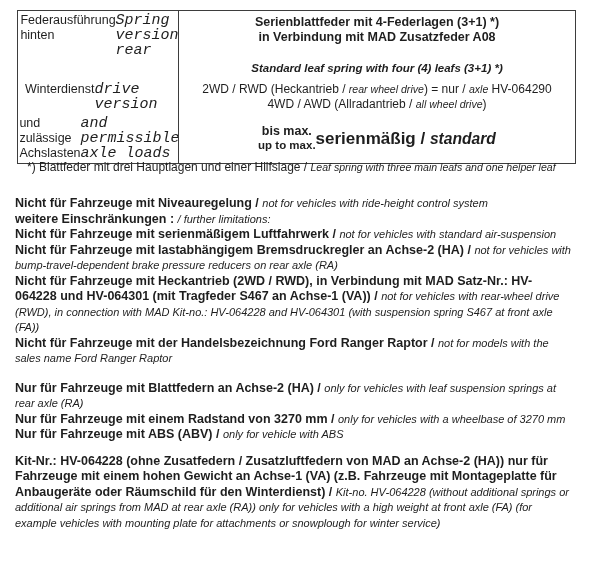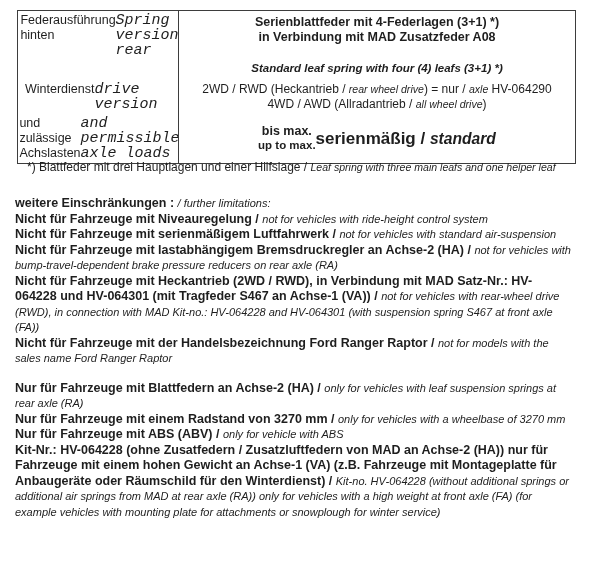--- a/index.html
+++ b/index.html
@@ -50,21 +50,21 @@
     position:absolute; left:27px; top:160px; width:570px;
     margin:0; font-size:12px; line-height:15px;
   }
   
   .limitations {
     position:absolute; left:15px; top:196px; width:557px;
     font-size:12.5px; line-height:15.5px;
   }
   .limitations p { margin:0; }
   .limitations p.gap-sm { margin-top:14px; }
-  .limitations p.gap-md { }
+  .limitations p.gap-md { margin-top:11px; }
 </style>
 </head>
 <body>
 
 <div class="page">
 
   <div class="spec-table">
 
     <div class="trow trow1">
       <div class="lcell">
@@ -103,22 +103,22 @@
           <div class="serien"><span class="sb">serienmäßig / </span><span class="sbi">standard</span></div>
         </div>
       </div>
     </div>
 
   </div>
 
   <p class="footnote"><span>*) Blattfeder mit drei Hauptlagen und einer Hilfslage / </span><span class="si">Leaf spring with three main leafs and one helper leaf</span></p>
 
   <div class="limitations">
+    <p><span class="sb">Nicht für Fahrzeuge mit Niveauregelung / </span><span class="si">not for vehicles with ride-height control system</span></p>
     <p><span class="sb">weitere Einschränkungen : </span><span class="si">/ further limitations:</span></p>
-    <p><span class="sb">Nicht für Fahrzeuge mit Niveauregelung / </span><span class="si">not for vehicles with ride-height control system</span></p>
     <p><span class="sb">Nicht für Fahrzeuge mit serienmäßigem Luftfahrwerk / </span><span class="si">not for vehicles with standard air-suspension</span></p>
     <p><span class="sb">Nicht für Fahrzeuge mit lastabhängigem Bremsdruckregler an Achse-2 (HA) / </span><span class="si">not for vehicles with bump-travel-dependent brake pressure reducers on rear axle (RA)</span></p>
     <p><span class="sb">Nicht für Fahrzeuge mit Heckantrieb (2WD / RWD), in Verbindung mit MAD Satz-Nr.: HV-064228 und HV-064301 (mit Tragfeder S467 an Achse-1 (VA)) / </span><span class="si">not for vehicles with rear-wheel drive (RWD), in connection with MAD Kit-no.: HV-064228 and HV-064301 (with suspension spring S467 at front axle (FA))</span></p>
     <p><span class="sb">Nicht für Fahrzeuge mit der Handelsbezeichnung Ford Ranger Raptor / </span><span class="si">not for models with the sales name Ford Ranger Raptor</span></p>
     <p class="gap-sm"><span class="sb">Nur für Fahrzeuge mit Blattfedern an Achse-2 (HA) / </span><span class="si">only for vehicles with leaf suspension springs at rear axle (RA)</span></p>
     <p><span class="sb">Nur für Fahrzeuge mit einem Radstand von 3270 mm / </span><span class="si">only for vehicles with a wheelbase of 3270 mm</span></p>
     <p><span class="sb">Nur für Fahrzeuge mit ABS (ABV) / </span><span class="si">only for vehicle with ABS</span></p>
     <p class="gap-md"><span class="sb">Kit-Nr.: HV-064228 (ohne Zusatfedern / Zusatzluftfedern von MAD an Achse-2 (HA)) nur für Fahrzeuge mit einem hohen Gewicht an Achse-1 (VA) (z.B. Fahrzeuge mit Montageplatte für Anbaugeräte oder Räumschild für den Winterdienst) / </span><span class="si">Kit-no. HV-064228 (without additional springs or additional air springs from MAD at rear axle (RA)) only for vehicles with a high weight at front axle (FA) (for example vehicles with mounting plate for attachments or snowplough for winter service)</span></p>
   </div>
 

